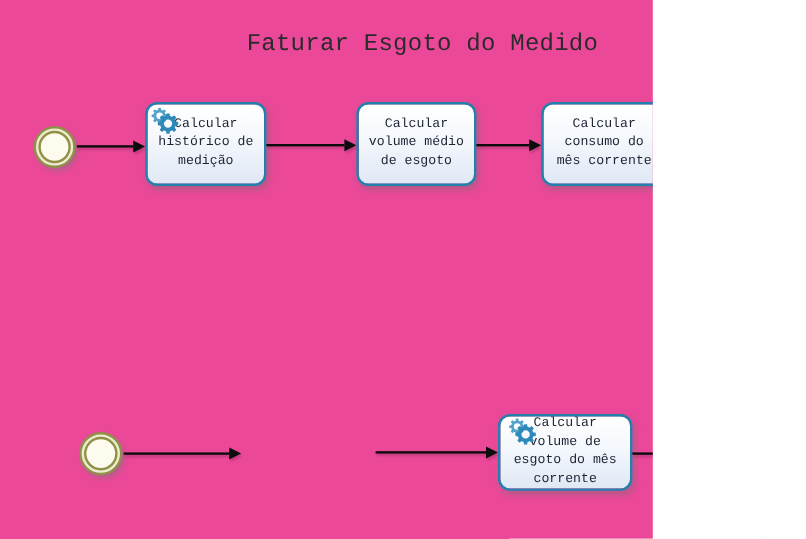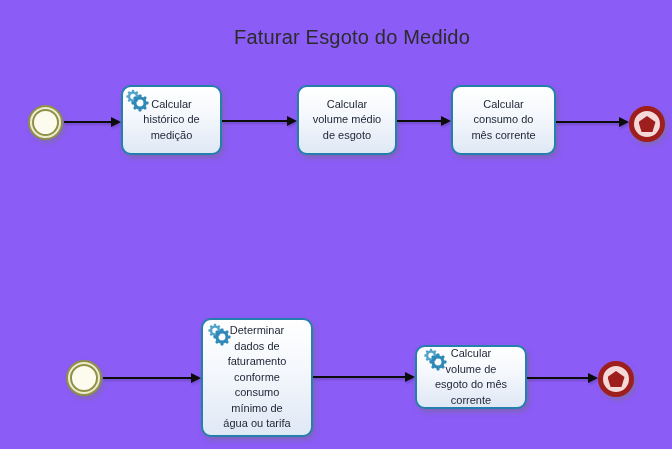--- a/index.html
+++ b/index.html
@@ -1,18 +1,18 @@
 <!DOCTYPE html>
 <html><head>
 <meta charset="utf-8">
 <style>
   html,body{margin:0;padding:0;background:#ffffff;}
   .canvas{
-    position:relative;width:672px;height:449px;background:#8b5cf6;overflow:hidden;
-    font-family:Liberation Sans, sans-serif;
+    position:relative;width:544px;height:449px;background:#ec4899;overflow:hidden;
+    font-family:Liberation Mono, monospace;
   }
   
   .proc-title{
     position:absolute;width:340px;text-align:center;
     font-size:20px;color:#2b2b2b;letter-spacing:.2px;
   }
   .t1{left:182px;top:26px;}
   .t2{left:176px;top:235px;}
   
   .task{
@@ -139,33 +139,20 @@
 
   <div class="event-start" style="left:66px;top:360px;width:36px;height:36px;">
     <div class="event-start-inner"></div>
   </div>
 
   <div class="flow" style="left:103px;top:372px;width:98px;">
     <div class="flow-line"></div>
     <div class="flow-head"></div>
   </div>
 
-  <div class="task" style="left:201px;top:318px;width:112px;height:119px;">
-    <svg class="task-gear" style="left:4px;top:3px;" width="26" height="24" viewBox="0 0 26 24">
-      <use href="#gear-shape" transform="translate(8,7.5) scale(0.58)" style="color:#54a3cb"></use>
-      <use href="#gear-shape" transform="translate(15,14) scale(0.74)" style="color:#2f89b8"></use>
-    </svg>
-    <div class="task-label">Determinar
-dados de
-faturamento
-conforme
-consumo
-mínimo de
-água ou tarifa</div>
-  </div>
 
   <div class="flow" style="left:313px;top:371px;width:102px;">
     <div class="flow-line"></div>
     <div class="flow-head"></div>
   </div>
 
   <div class="task" style="left:415px;top:345px;width:112px;height:64px;">
     <svg class="task-gear" style="left:6px;top:1px;" width="26" height="24" viewBox="0 0 26 24">
       <use href="#gear-shape" transform="translate(8,7.5) scale(0.58)" style="color:#54a3cb"></use>
       <use href="#gear-shape" transform="translate(15,14) scale(0.74)" style="color:#2f89b8"></use>

